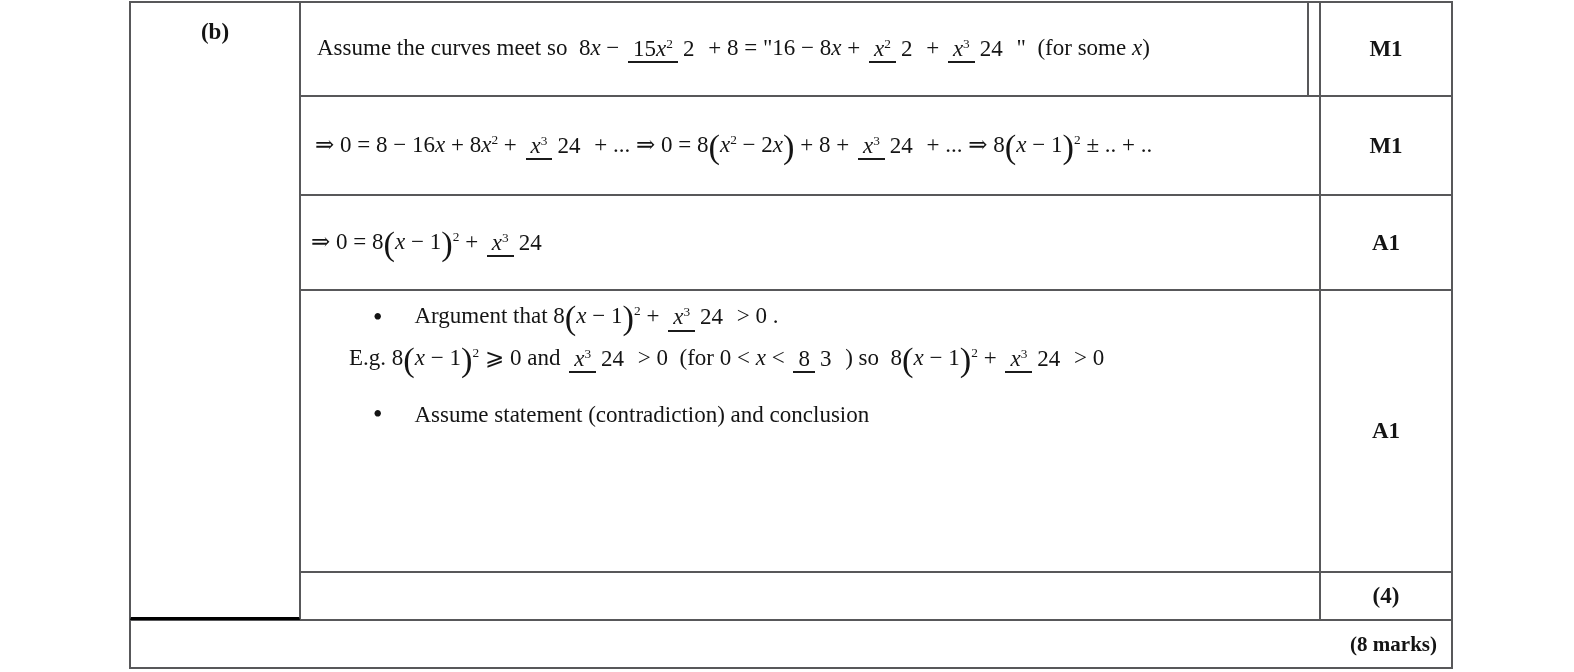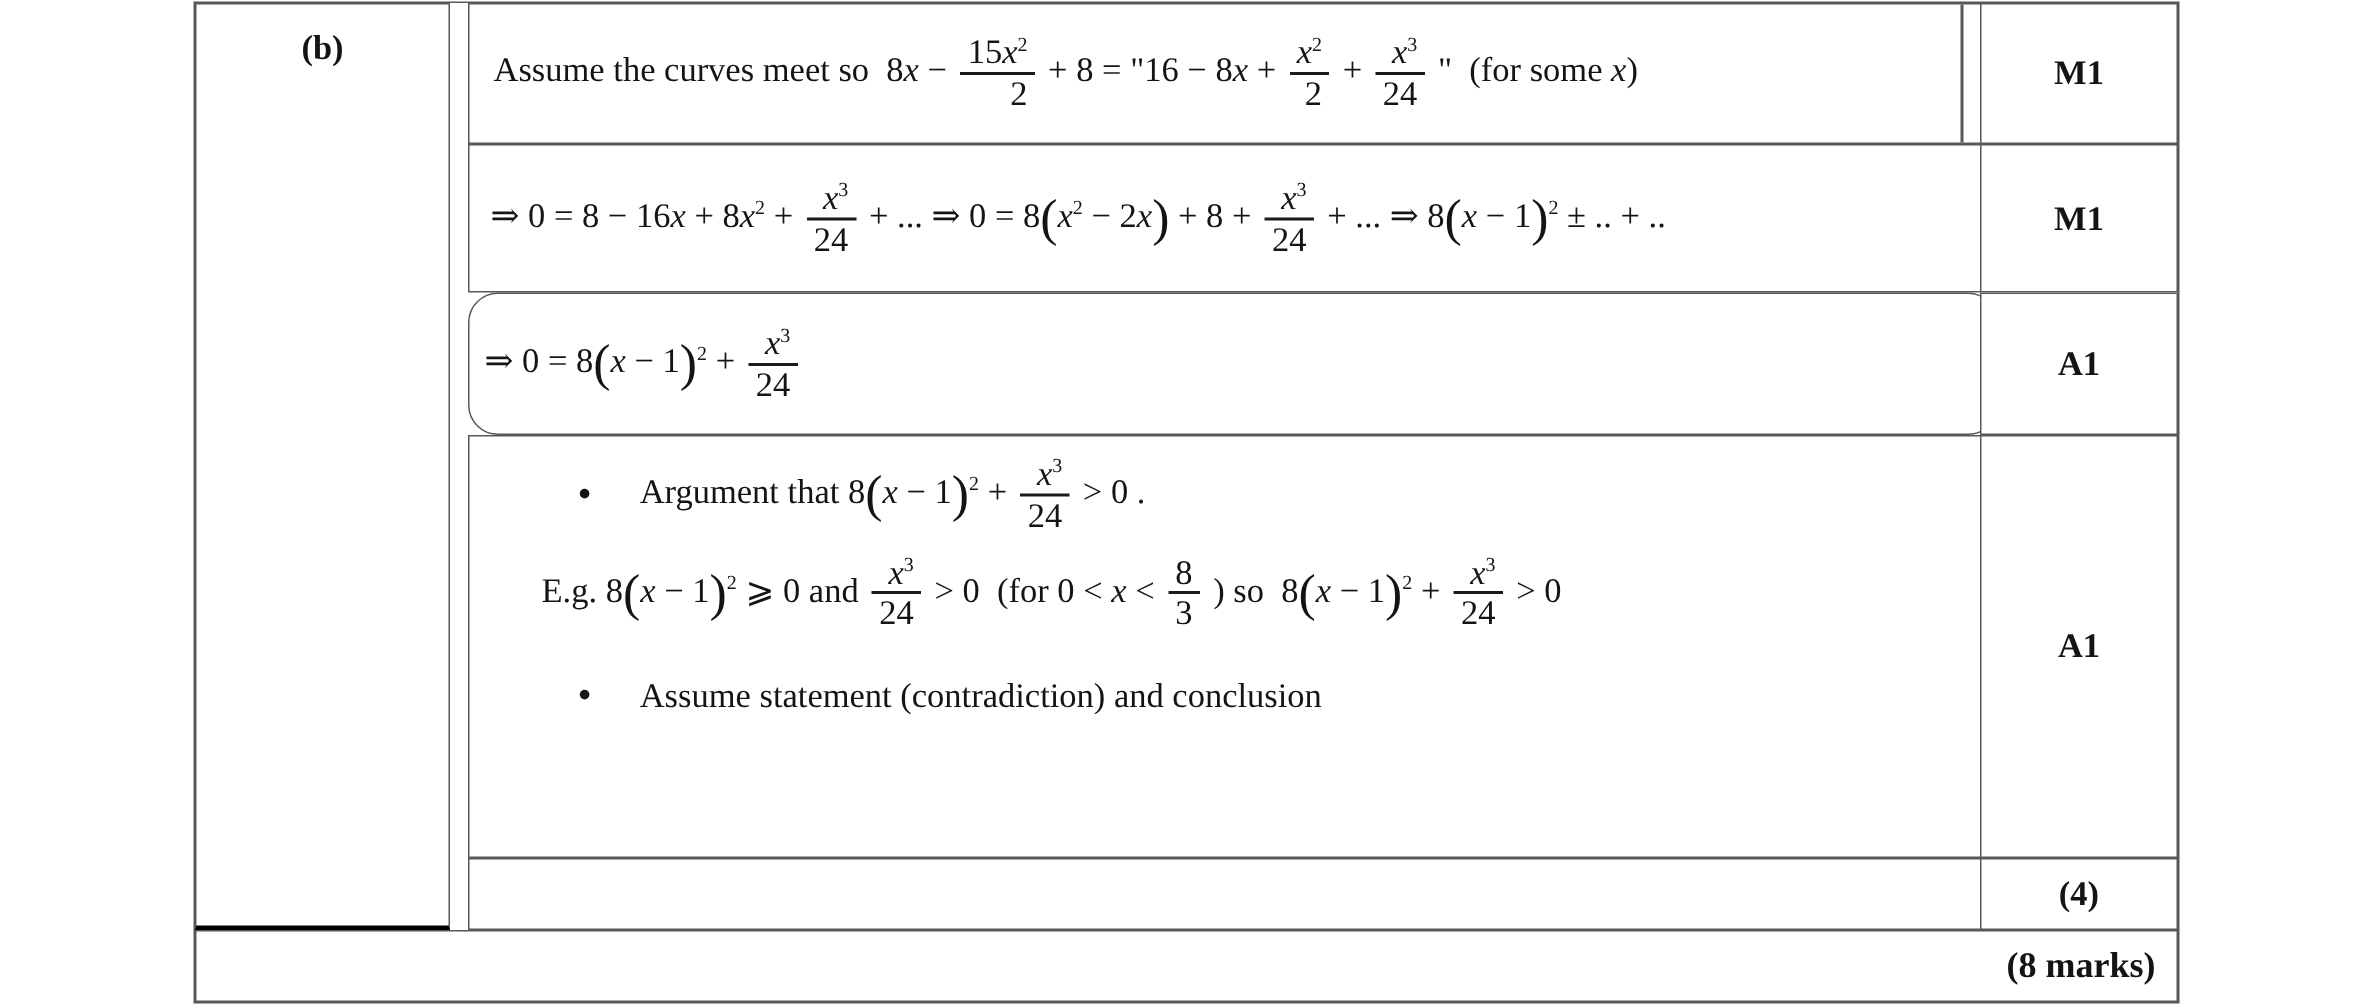--- a/index.html
+++ b/index.html
@@ -4,52 +4,52 @@
 <style>
   html,body{margin:0;padding:0;background:#ffffff;}
   .page{position:relative;width:1574px;height:672px;background:#ffffff;overflow:hidden;
         font-family:"Liberation Serif","DejaVu Serif",serif;color:#141414;font-size:23px;}
   .frame{position:absolute;left:129px;top:1px;width:1324px;height:668px;
          border:1px solid #58585a;box-sizing:border-box;}
   .cell{position:absolute;box-sizing:border-box;border:1px solid #58585a;background:#ffffff;}
   .label-cell{left:130px;top:2px;width:170px;height:618px;border-bottom:3px solid #000;
               display:flex;justify-content:center;align-items:flex-start;padding-top:16px;}
   .part{font-weight:bold;}
-  .work{left:312px;width:1020px;}
+  .work{left:300px;width:1020px;}
   .row1{top:2px;height:94px;display:flex;align-items:center;padding-left:16px;}
   .row2{top:96px;height:99px;display:flex;align-items:center;padding-left:14px;}
-  .row3{top:195px;height:95px;display:flex;align-items:center;padding-left:10px;border-radius:20px;}
+  .row3{top:195px;height:95px;display:flex;align-items:center;padding-left:10px;}
   .row4{top:290px;height:282px;}
   .row5{top:572px;height:48px;}
   .markcell{left:1320px;width:132px;display:flex;align-items:center;justify-content:center;
             font-weight:bold;}
   .m1{top:2px;height:94px;}
   .m2{top:96px;height:99px;}
   .m3{top:195px;height:95px;}
   .m4{top:290px;height:282px;}
   .m5{top:572px;height:48px;}
   .total-row{left:130px;top:620px;width:1322px;height:48px;display:flex;align-items:center;
-             justify-content:flex-end;padding-right:14px;font-weight:bold;font-size:24px;}
+             justify-content:flex-end;padding-right:14px;font-weight:bold;font-size:21px;}
   .sliver{position:absolute;left:1307px;top:3px;width:2px;height:92px;background:#58585a;}
   
   .r4-title{margin:14px 0 0 16px;}
   .brow{display:flex;align-items:center;margin-left:72px;}
   .b1{margin-top:12px;}
   .b2{margin-top:28px;}
   .erow{display:flex;align-items:center;margin:12px 0 0 48px;}
   .bullet{font-size:27px;margin-right:32px;line-height:1;}
   
   .math{display:inline-block;}
   .math span{white-space:pre;}
   .mt{font-style:normal;}
   .mv{font-style:italic;}
   .msup{font-size:0.58em;vertical-align:0.62em;}
   .mbig{font-size:1.5em;line-height:0;vertical-align:-0.16em;}
-  .frac{display:inline-flex;flex-direction:column;vertical-align:middle;margin:0 3px;
-        line-height:1.12;text-align:right;}
+  .frac{display:inline-flex;flex-direction:row;vertical-align:middle;margin:0 3px;
+        line-height:1.12;text-align:center;}
   .fnum{border-bottom:2px solid #1b1b1b;padding:0 5px;}
   .fden{padding:0 5px;}
 </style>
 </head>
 <body>
 
 <div class="page">
   <div class="frame"></div>
 
   <div class="cell label-cell">

